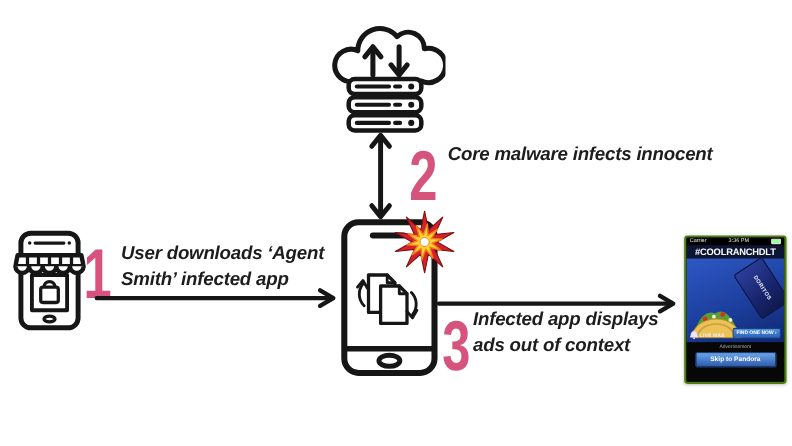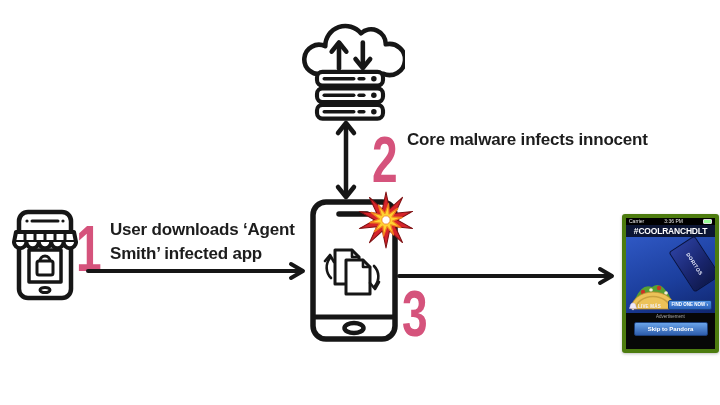--- a/index.html
+++ b/index.html
@@ -1,29 +1,29 @@
 <!DOCTYPE html>
 <html><head>
 <meta charset="utf-8">
 <style>
   html,body{margin:0;padding:0;background:#fff;}
   .canvas{position:relative;width:720px;height:405px;background:#ffffff;overflow:hidden;
           font-family:"Liberation Sans",sans-serif;}
   .abs{position:absolute;}
   .step-num{position:absolute;color:#d5537c;font-weight:800;font-size:64px;line-height:64px;
             transform:scaleX(.72);transform-origin:left top;letter-spacing:-2px;}
-  .step-text{position:absolute;color:#1d1d1d;font-weight:700;
+  .step-text{position:absolute;color:#1d1d1d;font-weight:700;font-style:italic;
              font-size:17px;line-height:24px;letter-spacing:-0.2px;white-space:nowrap;}
   svg{display:block;}
   .stroke{stroke:#161616;fill:none;stroke-linecap:round;stroke-linejoin:round;}
   .fillw{fill:#ffffff;stroke:#161616;stroke-linejoin:round;}
 
   
   .ad-phone{position:absolute;left:622px;top:214px;width:89px;height:131px;background:#0a0a0a;
-            border:4px solid #4d7c0f;border-radius:3px;overflow:hidden;
+            border:2px solid #4d7c0f;border-radius:3px;overflow:hidden;
             box-shadow:0 1px 3px rgba(0,0,0,.25);}
   .ad-status{height:7px;background:#000;display:flex;align-items:center;justify-content:space-between;
              padding:0 3px;color:#e5e5e5;font-size:5px;line-height:7px;}
   .battery{width:7px;height:3px;border:0.5px solid #ddd;border-radius:1px;background:#9f9;}
   .ad-headline{height:12px;background:#0c1533;color:#ffffff;font-weight:800;font-size:8.5px;
                line-height:12px;text-align:center;letter-spacing:-0.2px;}
   .ad-body{position:relative;height:76px;background:linear-gradient(160deg,#2f58c4 0%,#1c3f9e 55%,#10266e 100%);overflow:hidden;}
   .bag{position:absolute;right:5px;top:3px;width:29px;height:46px;transform:rotate(-33deg);
        background:linear-gradient(165deg,#2b3f9e 0%,#18246b 60%,#0e1848 100%);
        border-radius:3px;border:0.5px solid #0a123d;display:flex;align-items:center;justify-content:center;}
@@ -122,20 +122,24 @@
     <polygon points="28,1 31.4,17.5 43.9,6.2 36.9,21.5 53.7,19.7 39,28 53.7,36.3 36.9,34.5 43.9,49.8 31.4,38.5 28,55 24.6,38.5 12.1,49.8 19.1,34.5 2.3,36.3 17,28 2.3,19.7 19.1,21.5 12.1,6.2 24.6,17.5" fill="#d6232a" stroke="#7e1113" stroke-width="1" stroke-linejoin="round"></polygon>
     <polygon points="30.5,12.2 31,22.2 39.3,16.7 33.8,25 43.8,25.5 34.4,29 42.3,35.3 32.6,32.6 35.3,42.3 29,34.4 25.5,43.8 25,33.8 16.7,39.3 22.2,31 12.2,30.5 21.6,27 13.7,20.7 23.4,23.4 20.7,13.7 27,21.6" fill="#ffd231" stroke="#f07f1e" stroke-width="1.2" stroke-linejoin="round"></polygon>
     <circle cx="28" cy="28" r="4" fill="#ffffff" stroke="#f07f1e" stroke-width="0.8"></circle>
   </svg>
 
   <svg class="abs" style="left:396px;top:266px" width="226" height="20" viewBox="0 0 226 20">
     <path class="stroke" stroke-width="4" d="M 3 10 L 212 10"></path>
     <path class="stroke" stroke-width="4" d="M 204 3 L 216 10 L 204 17"></path>
   </svg>
   <div class="step-num" style="left:402px;top:282px">3</div>
+  <div class="step-text" style="left:430px;top:278px">
+    <div>Infected app displays</div>
+    <div>ads out of context</div>
+  </div>
 
   <div class="ad-phone">
     <div class="ad-status">
       <span>Carrier</span>
       <span>3:36 PM</span>
       <span class="battery"></span>
     </div>
     <div class="ad-headline">#COOLRANCHDLT</div>
     <div class="ad-body">
       <div class="bag">

